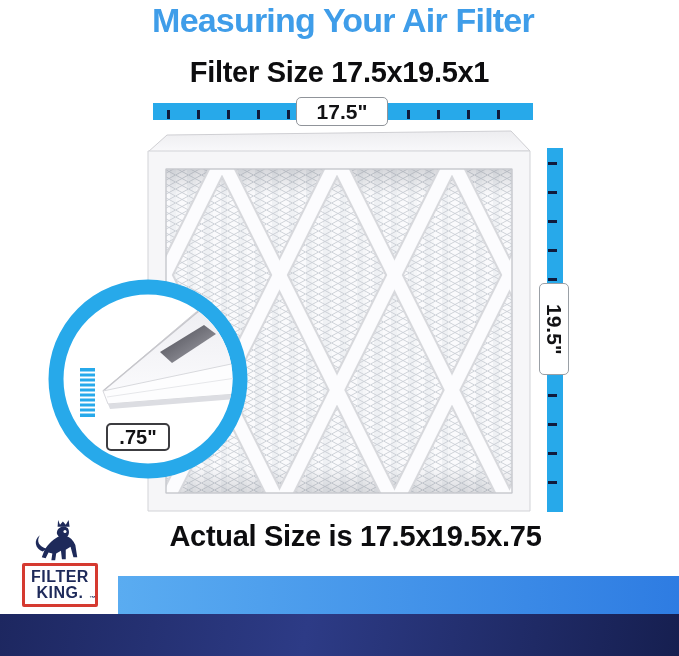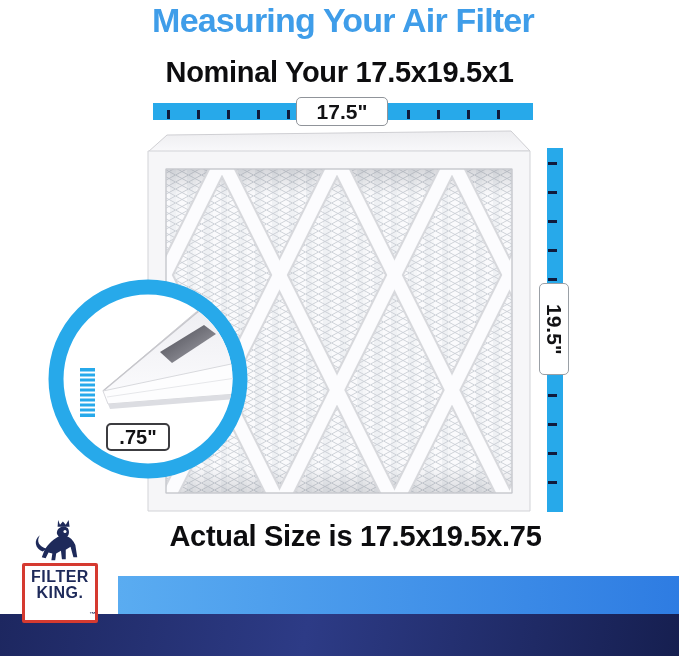--- a/index.html
+++ b/index.html
@@ -58,40 +58,40 @@
     font-size:21px;writing-mode:vertical-rl;
   }
   .label-depth{left:106px;top:423px;width:64px;height:28px;border:2px solid #3c3c40;border-radius:5px;font-size:20px;z-index:4;}
   .filter-svg{position:absolute;left:0;top:0;z-index:0;}
   .accent-fill{fill:var(--accent-blue);}
   .accent-stroke{stroke:var(--accent-blue);}
   .logo{position:absolute;left:18px;top:519px;width:84px;z-index:2;text-align:center;}
   .logo .lion{display:block;margin:0 auto -2px auto;}
   .logo .wordmark{
     position:relative;display:inline-block;background:#fff;border:3px solid var(--logo-red);
-    border-radius:2px;padding:3px 6px 20px 6px;color:var(--logo-navy);
+    border-radius:2px;padding:3px 6px 4px 6px;color:var(--logo-navy);
     font-weight:700;font-size:16px;line-height:0.98;letter-spacing:0.5px;text-align:center;
   }
   .logo .wordmark .tm{position:absolute;right:-1px;bottom:2px;font-size:6px;font-weight:700;color:var(--logo-navy);}
   .band-light{
     position:absolute;left:118px;top:576px;width:561px;height:38px;
     background:linear-gradient(to right,var(--band-blue-left),var(--band-blue-right));
   }
   .band-navy{
     position:absolute;left:0;top:614px;width:679px;height:42px;
     background:linear-gradient(100deg,#1d2760 0%,var(--footer-navy-mid) 45%,var(--footer-navy-dark) 100%);
   }
 </style>
 </head>
 <body>
 
 <div class="stage">
 
   <div class="page-title">Measuring Your Air Filter</div>
-  <div class="nominal-size">Nominal Your 17.5x19.5x1</div>
+  <div class="nominal-size">Filter Size 17.5x19.5x1</div>
 
   <svg class="filter-svg" width="679" height="656" viewBox="0 0 679 656">
     <defs>
       <linearGradient id="topGrad" x1="0" y1="0" x2="0" y2="1">
         <stop offset="0" stop-color="#ededf0"></stop>
           <stop offset="1" stop-color="#f9f9fb"></stop>
       </linearGradient>
       <linearGradient id="slotGrad" x1="0" y1="0" x2="1" y2="1">
         <stop offset="0" stop-color="#45454d"></stop>
           <stop offset="1" stop-color="#a9a9b1"></stop>

